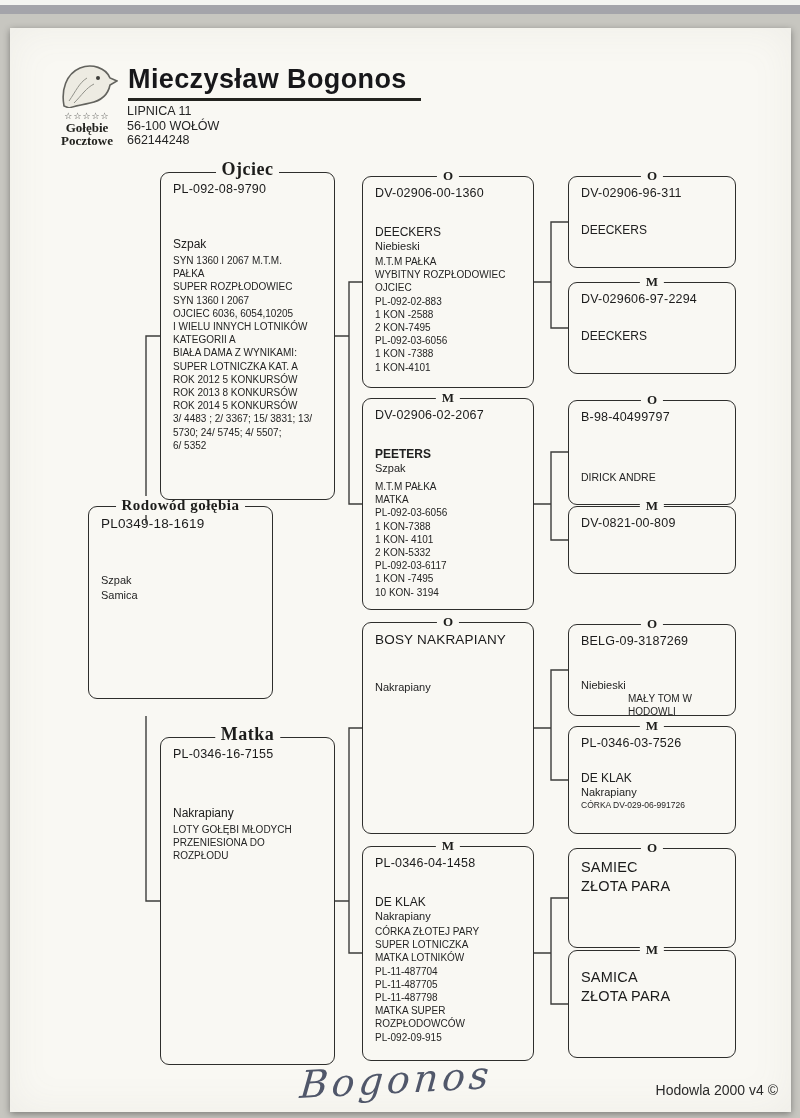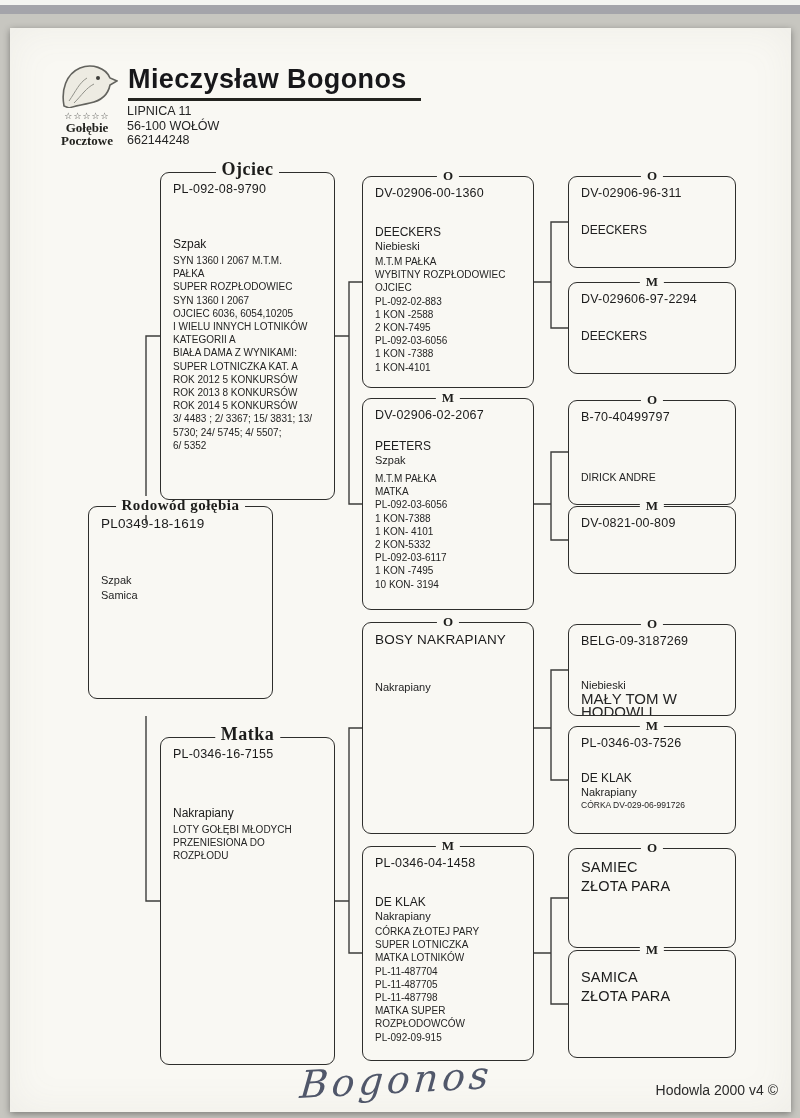--- a/index.html
+++ b/index.html
@@ -153,21 +153,21 @@
 PL-092-03-6056
 1 KON -7388
 1 KON-4101</div>
   </div>
 </div>
 
 <div class="pbox" style="left:362px; top:398px; width:172px; height:212px;">
   <span class="tag">M</span>
   <div class="pad">
     <div class="ring">DV-02906-02-2067</div>
-    <div class="name" style="margin-top:16px;">PEETERS</div>
+    <div class="name" style="margin-top:24px;font-weight:bold;">PEETERS</div>
     <div class="colorline">Szpak</div>
     <div class="desc" style="margin-top:6px;">M.T.M PAŁKA
 MATKA
 PL-092-03-6056
 1 KON-7388
 1 KON- 4101
 2 KON-5332
 PL-092-03-6117
 1 KON -7495
 10 KON- 3194</div>
@@ -212,38 +212,38 @@
   <span class="tag">M</span>
   <div class="pad">
     <div class="ring">DV-029606-97-2294</div>
     <div class="name" style="margin-top:22px;">DEECKERS</div>
   </div>
 </div>
 
 <div class="pbox" style="left:568px; top:400px; width:168px; height:105px;">
   <span class="tag">O</span>
   <div class="pad">
-    <div class="ring">B-70-40499797</div>
+    <div class="ring">B-98-40499797</div>
     <div class="desc" style="margin-top:46px; font-size:10.5px;">DIRICK ANDRE</div>
   </div>
 </div>
 
 <div class="pbox" style="left:568px; top:506px; width:168px; height:68px;">
   <span class="tag">M</span>
   <div class="pad">
     <div class="ring">DV-0821-00-809</div>
   </div>
 </div>
 
 <div class="pbox" style="left:568px; top:624px; width:168px; height:92px;">
   <span class="tag">O</span>
   <div class="pad">
     <div class="ring">BELG-09-3187269</div>
     <div class="colorline" style="margin-top:30px;">Niebieski</div>
-    <div class="desc" style="margin-top:1px; font-size:15px;">MAŁY TOM W HODOWLI</div>
+    <div class="desc" style="margin-top:1px; font-size:10px;margin-left:47px;">MAŁY TOM W HODOWLI</div>
   </div>
 </div>
 
 <div class="pbox" style="left:568px; top:726px; width:168px; height:108px;">
   <span class="tag">M</span>
   <div class="pad">
     <div class="ring">PL-0346-03-7526</div>
     <div class="name" style="margin-top:20px;">DE KLAK</div>
     <div class="colorline">Nakrapiany</div>
     <div class="desc desc-sm" style="margin-top:2px;">CÓRKA DV-029-06-991726</div>

